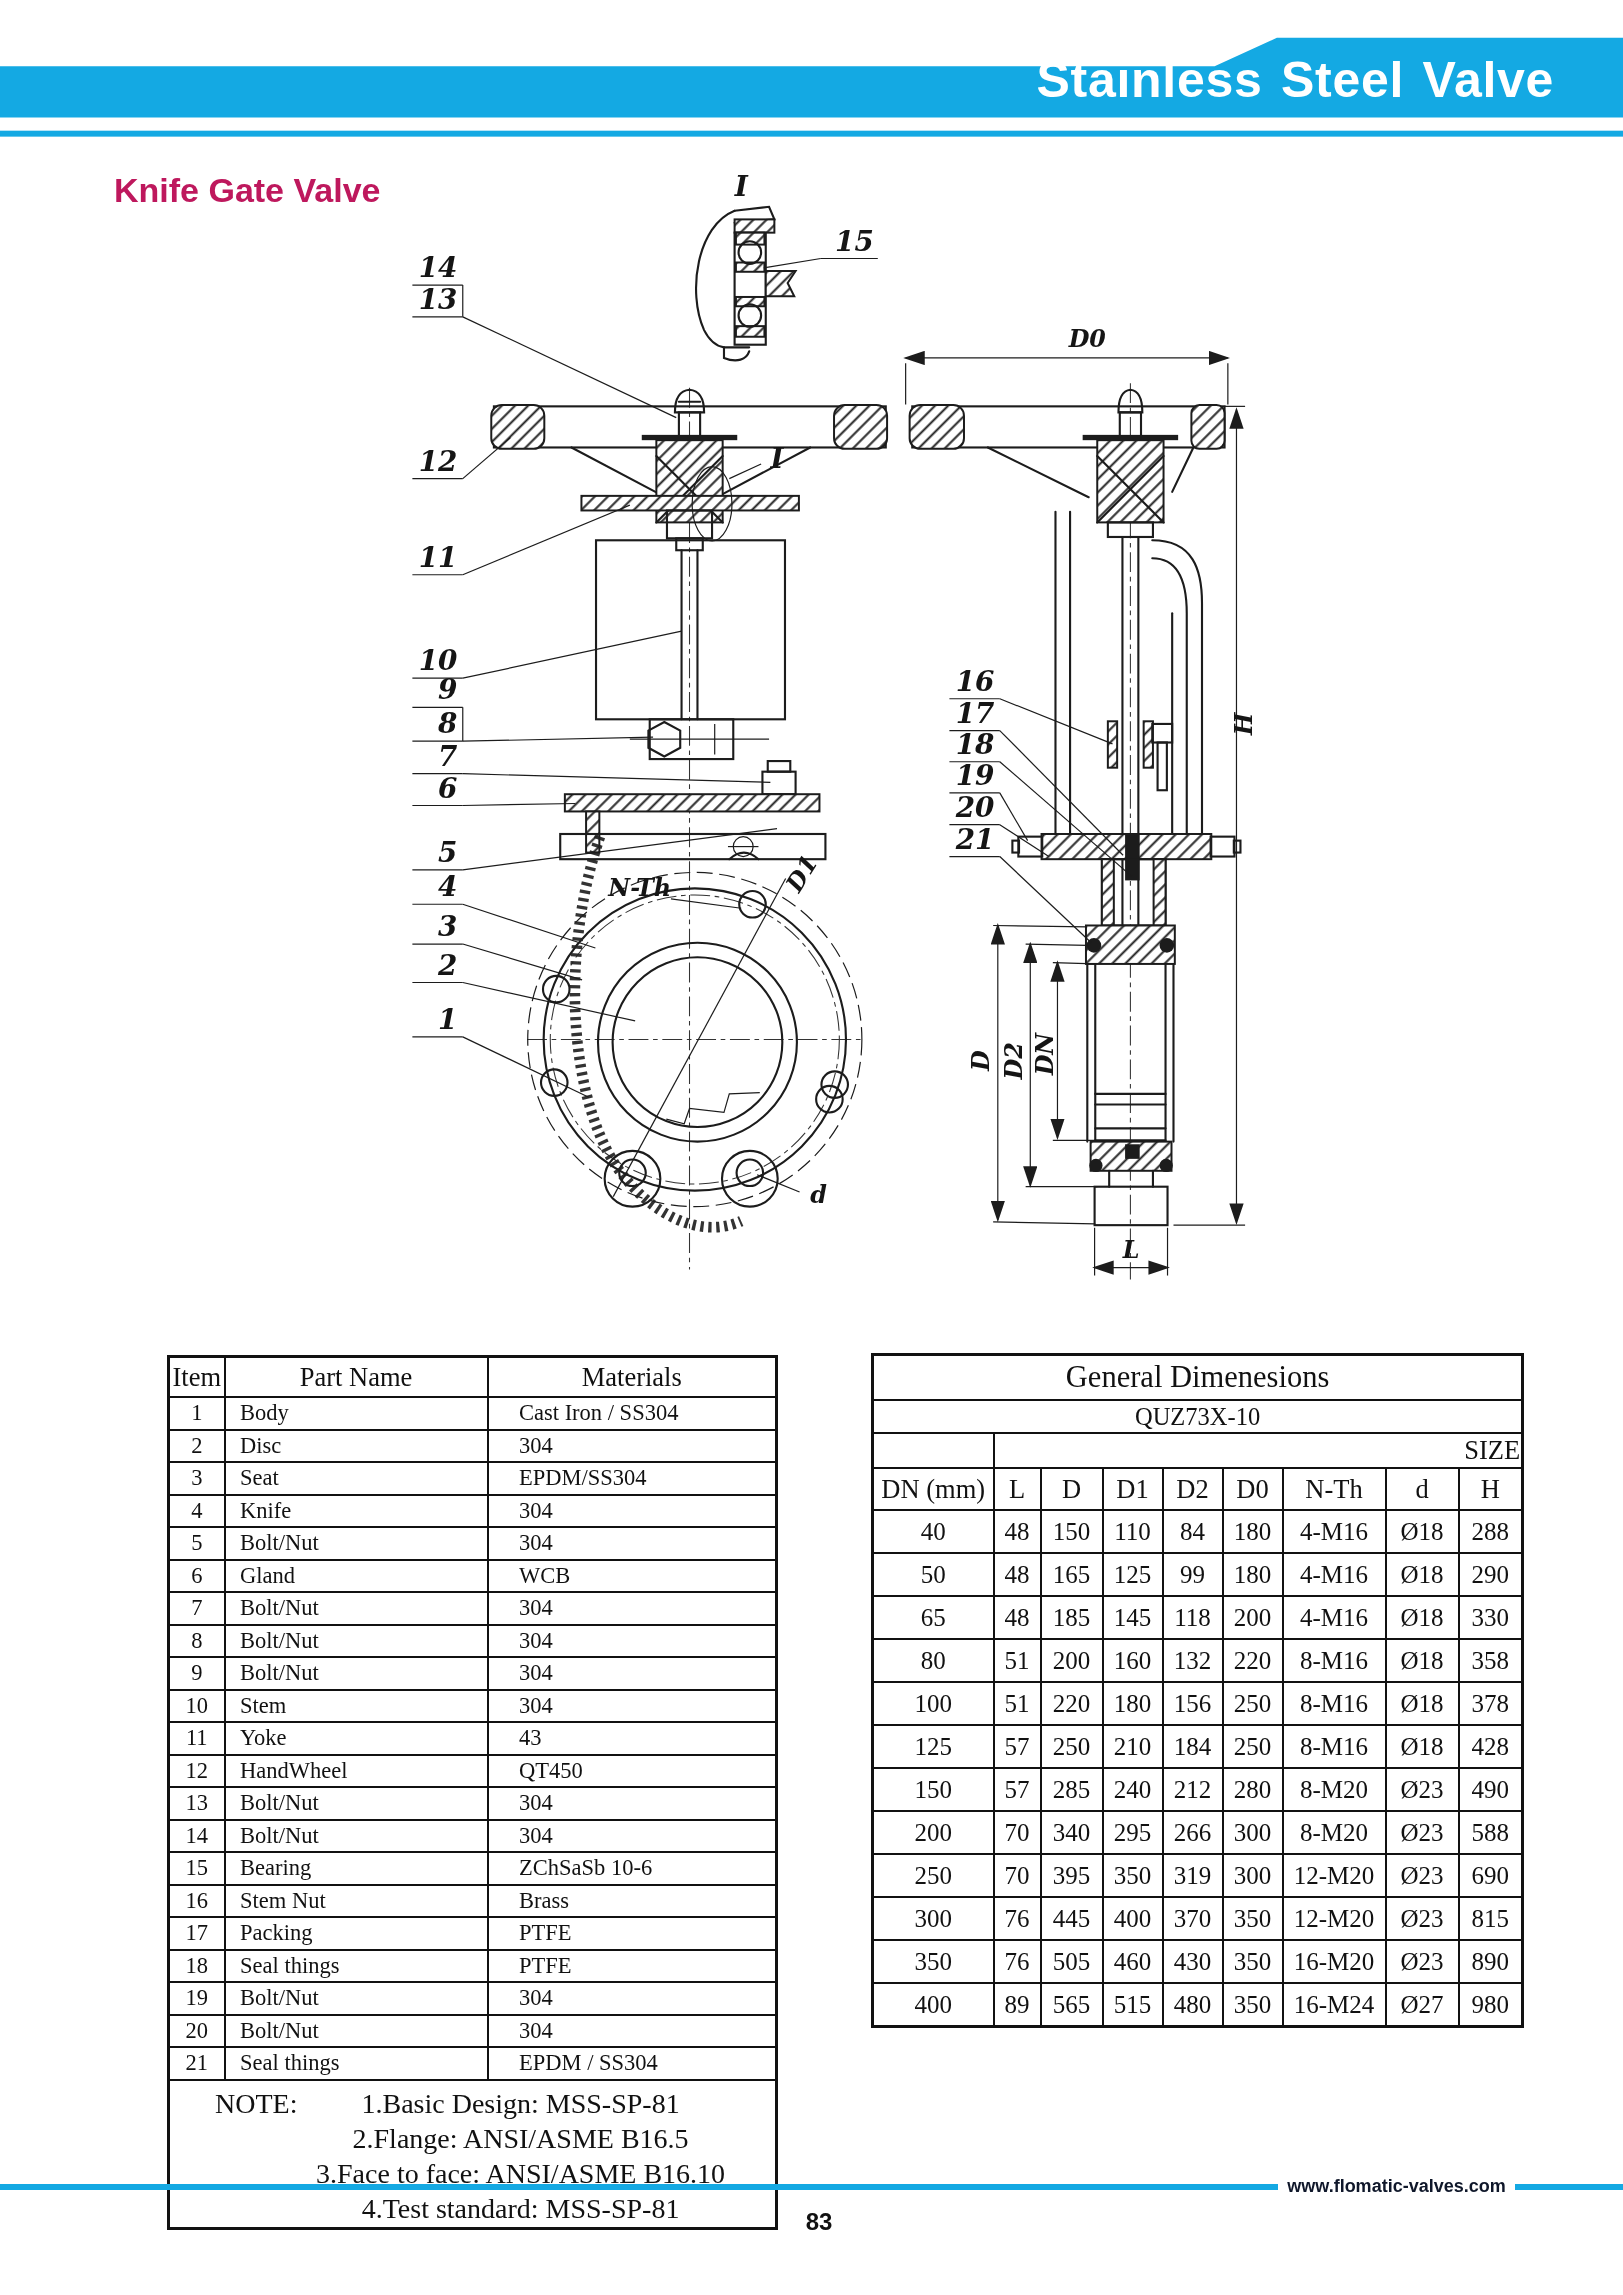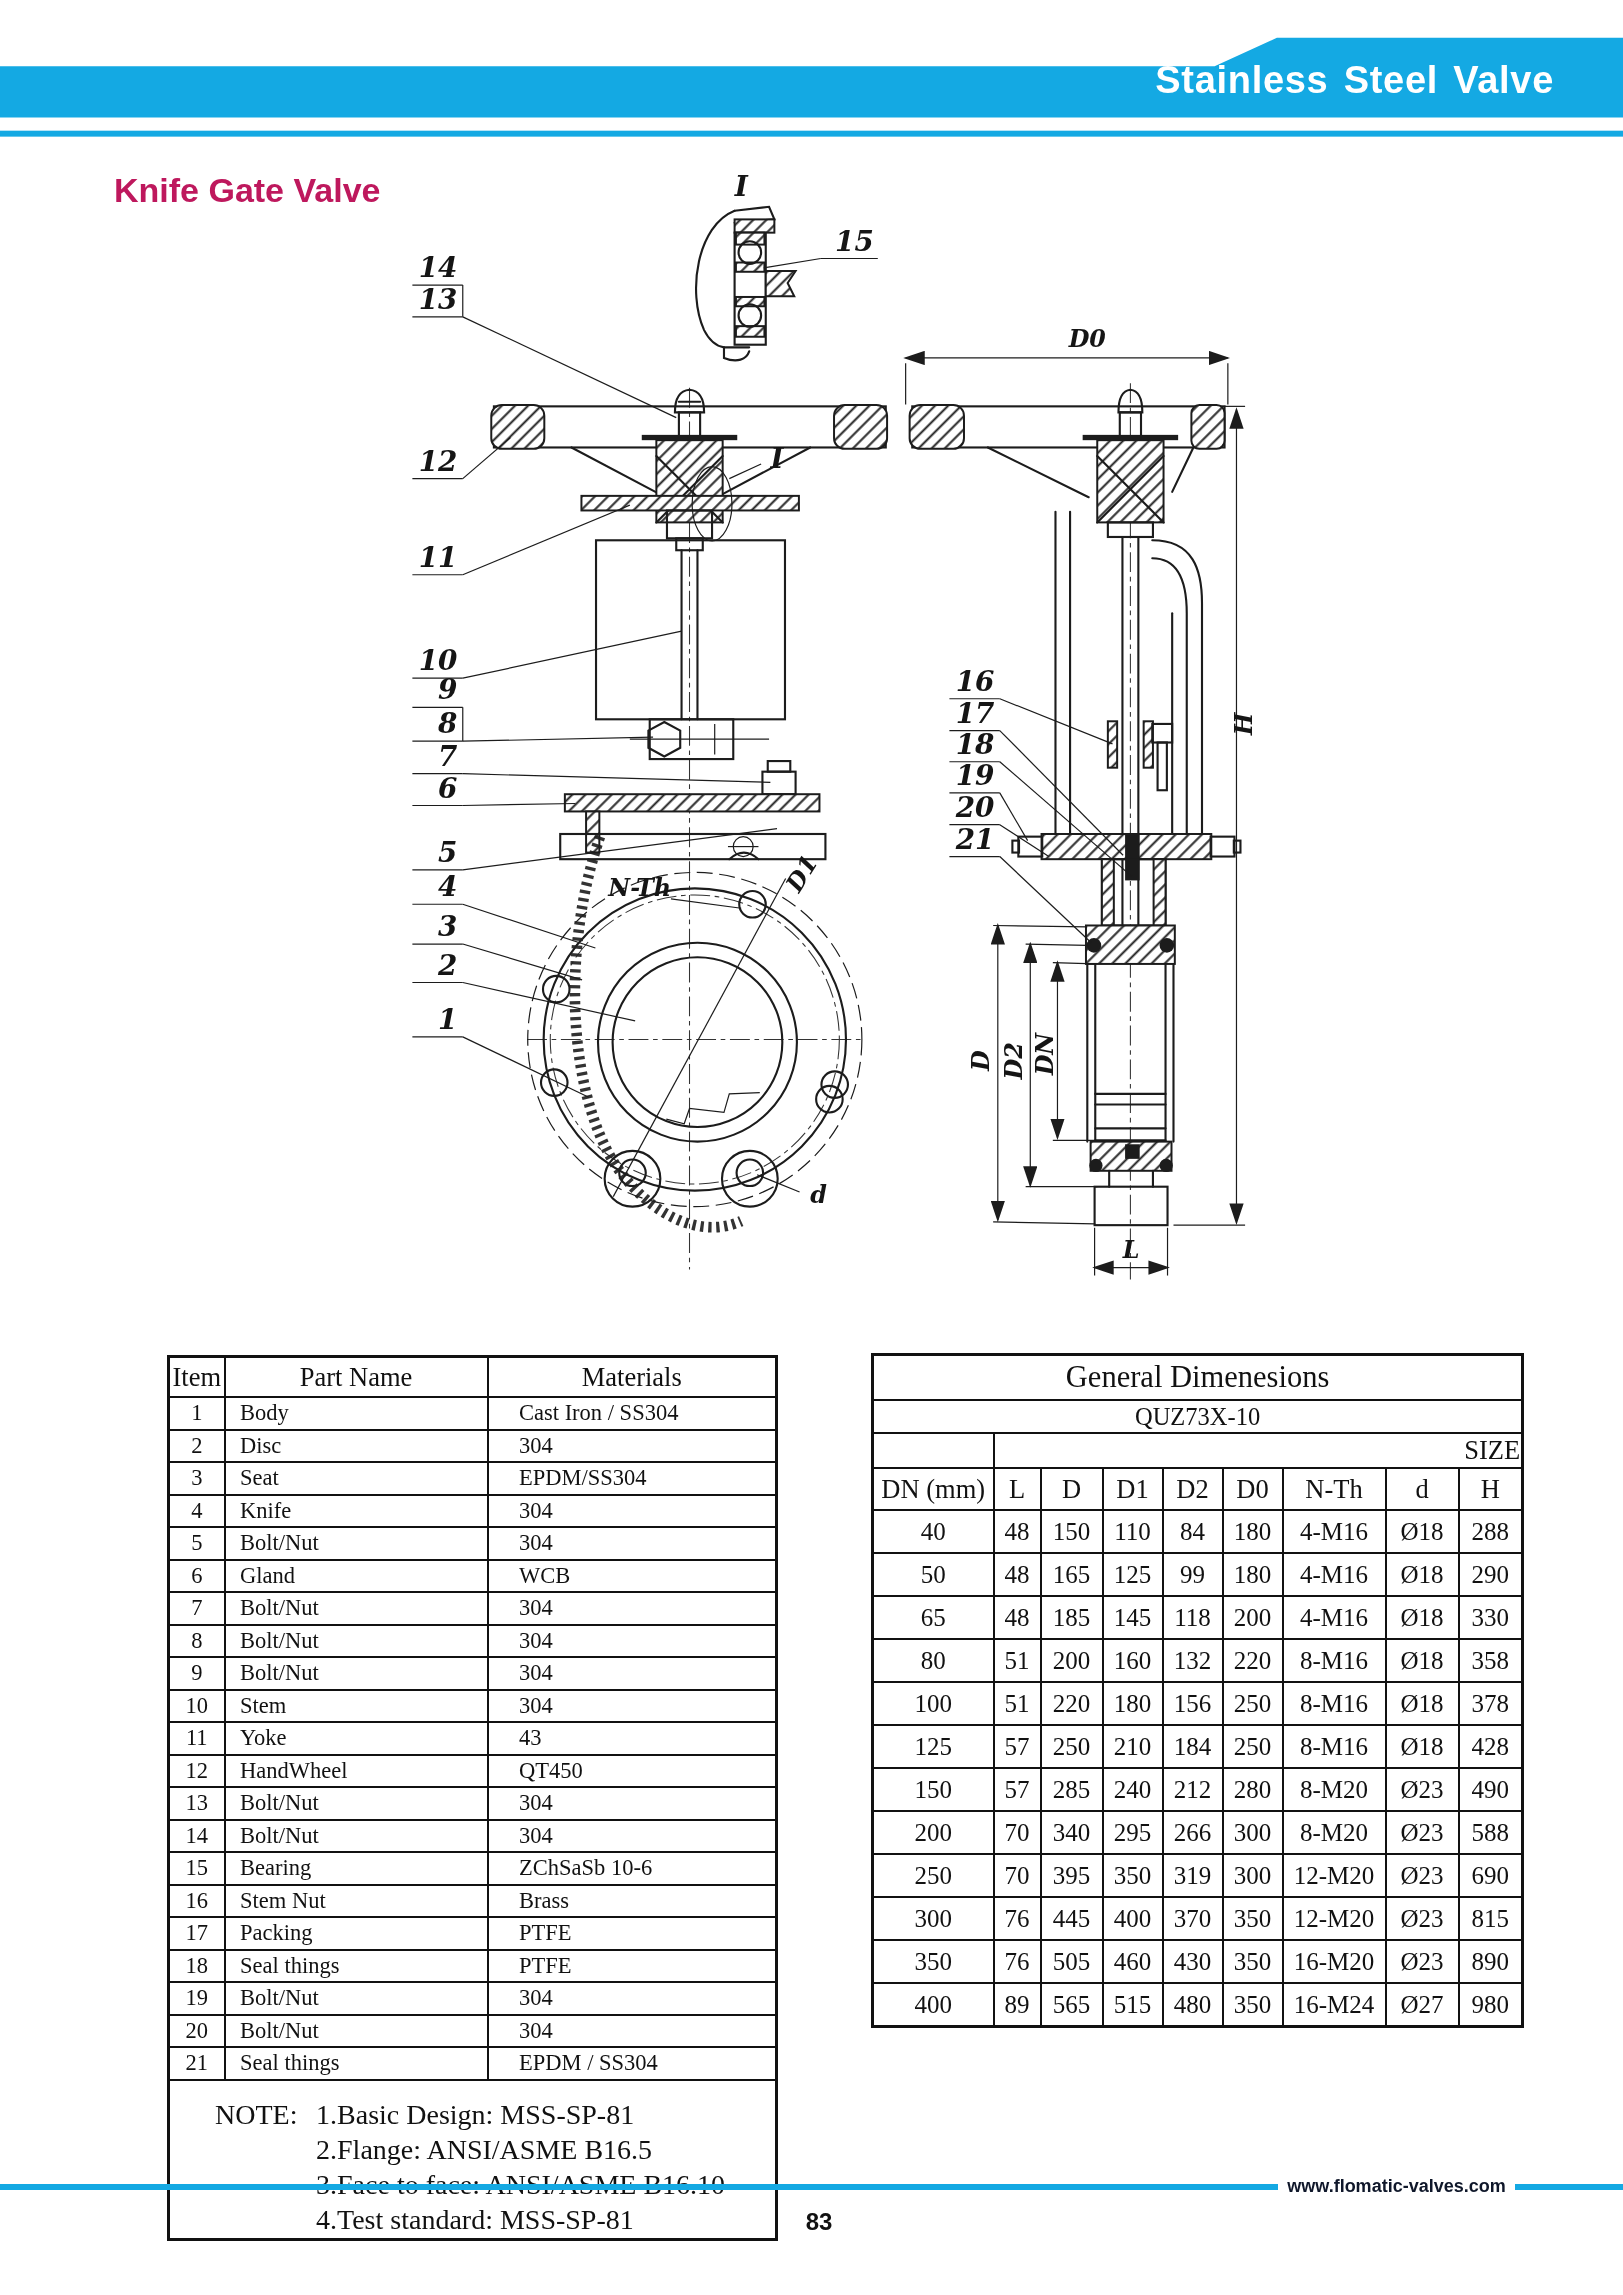--- a/index.html
+++ b/index.html
@@ -1,21 +1,21 @@
 <!DOCTYPE html>
 <html style="font-size:10.6px"><head>
 <meta charset="utf-8">
 <style>
   html,body{margin:0;padding:0;}
   body{width:1623px;height:2295px;position:relative;background:#ffffff;
        font-family:"Liberation Serif","DejaVu Serif",serif;color:#111;}
   
   .banner-svg{position:absolute;left:0;top:0;width:1623px;height:146px;}
   .banner-title{position:absolute;right:69px;top:58px;height:44px;line-height:44px;
-    font-family:"Liberation Sans",sans-serif;font-weight:bold;font-size:38px;
+    font-family:"Liberation Sans",sans-serif;font-weight:bold;font-size:50px;
     color:#ffffff;letter-spacing:0.7px;word-spacing:4px;}
   .page-heading{position:absolute;left:114px;top:171px;
     font-family:"Liberation Sans",sans-serif;font-weight:bold;font-size:34px;color:#be185d;}
   
   .drawing{position:absolute;left:0;top:159px;width:1623px;height:1167px;}
   .ln{stroke:#1c1c1c;stroke-width:3.2;fill:none;stroke-linecap:round;}
   .tn{stroke:#1c1c1c;stroke-width:1.8;fill:none;}
   .cl{stroke:#333;stroke-width:1.6;fill:none;stroke-dasharray:30 7 7 7;}
   .hx{fill:url(#hat);stroke:#1c1c1c;stroke-width:3;}
   .blk{fill:#1c1c1c;stroke:none;}
@@ -27,21 +27,21 @@
   .seat{stroke:#222;stroke-width:16;fill:none;stroke-dasharray:5 7;opacity:.92;}
   
   table{border-collapse:collapse;table-layout:fixed;position:absolute;background:#fff;}
   td,th{border:2px solid #111;overflow:hidden;white-space:nowrap;font-weight:normal;}
   .parts{left:167px;top:1355px;width:607px;border:3.3px solid #111;font-size:22.5px;}
   .parts th{height:36px;font-size:26.5px;text-align:center;}
   .parts td{height:28.5px;}
   .parts .c-item{text-align:center;}
   .parts .c-name{padding-left:14.6px;}
   .parts .c-mat{padding-left:30.5px;}
-  .parts .note-cell{padding:16px 0 0 45px;vertical-align:top;height:141px;white-space:normal;}
+  .parts .note-cell{padding:5px 0 0 45px;vertical-align:top;height:141px;white-space:normal;text-align:center;}
   .note-wrap{display:flex;font-size:28px;line-height:35px;}
   .note-label{margin-right:18.6px;}
   .dims{left:871px;top:1353px;width:650px;border:3.3px solid #111;font-size:25px;text-align:center;}
   .dims .t-title{height:41px;font-size:30.5px;}
   .dims .t-model{height:29px;font-size:24.5px;}
   .dims .t-size{height:30px;font-size:26.5px;text-align:right;}
   .dims th{height:38px;font-size:26.5px;text-align:center;}
   .dims td{height:39px;}
   
   .footer-row{position:absolute;left:0;top:2172px;width:1623px;height:29px;

